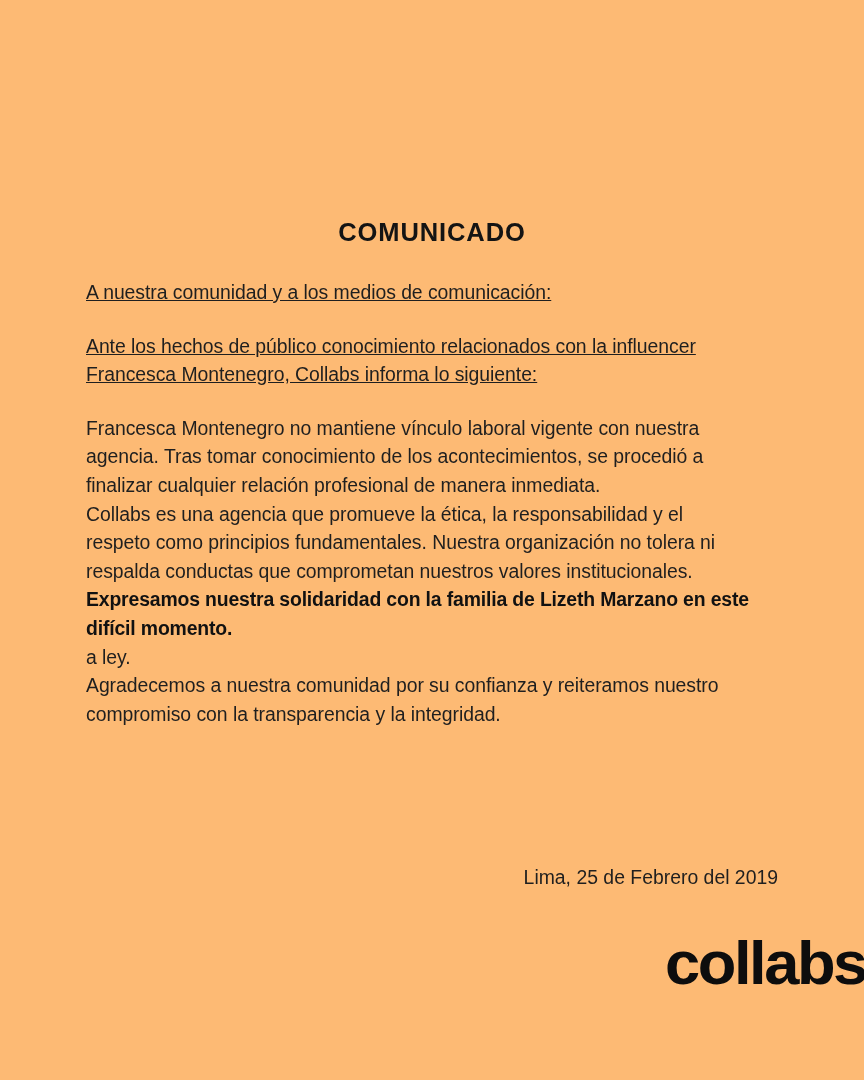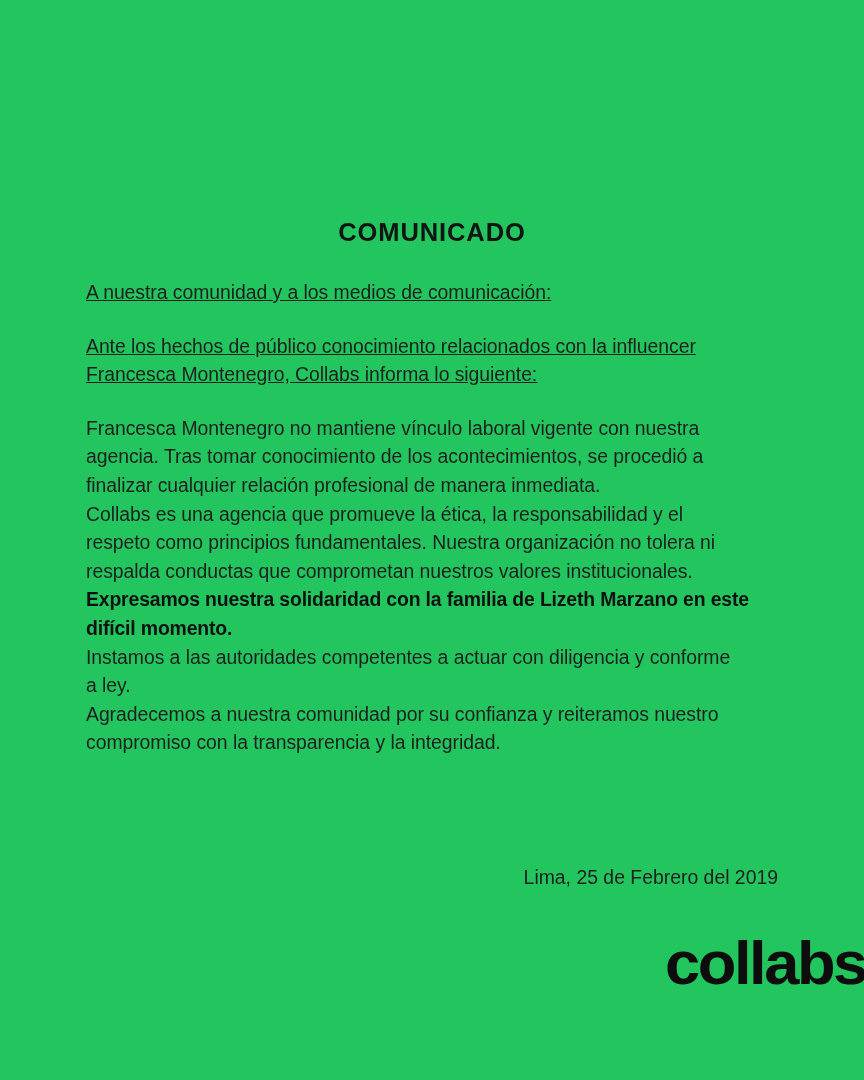--- a/index.html
+++ b/index.html
@@ -14,21 +14,21 @@
     overflow: hidden;
     font-family: "Liberation Sans", "DejaVu Sans", sans-serif;
     color: #1c1c1c;
     -webkit-font-smoothing: antialiased;
   }
 
   .page {
     position: relative;
     width: 864px;
     height: 1080px;
-    background: #22c55e;
+    background: #fdba74;
     box-sizing: border-box;
     padding-left: 36px;
   }
 
   
   .doc-title {
     position: absolute;
     top: 200px;
     left: 0;
     width: 864px;
@@ -138,21 +138,20 @@
 
     <div class="block-lines" id="body-block">
         <span class="line">Francesca Montenegro no mantiene vínculo laboral vigente con nuestra</span>
         <span class="line">agencia. Tras tomar conocimiento de los acontecimientos, se procedió a</span>
         <span class="line">finalizar cualquier relación profesional de manera inmediata.</span>
         <span class="line">Collabs es una agencia que promueve la ética, la responsabilidad y el</span>
         <span class="line">respeto como principios fundamentales. Nuestra organización no tolera ni</span>
         <span class="line">respalda conductas que comprometan nuestros valores institucionales.</span>
         <span class="line strong">Expresamos nuestra solidaridad con la familia de Lizeth Marzano en este</span>
         <span class="line strong">difícil momento.</span>
-        <span class="line">Instamos a las autoridades competentes a actuar con diligencia y conforme</span>
         <span class="line">a ley.</span>
         <span class="line">Agradecemos a nuestra comunidad por su confianza y reiteramos nuestro</span>
         <span class="line">compromiso con la transparencia y la integridad.</span>
       </div>
 
   </div>
 
 
   <div class="dateline">Lima, 25 de Febrero del 2019</div>
 

